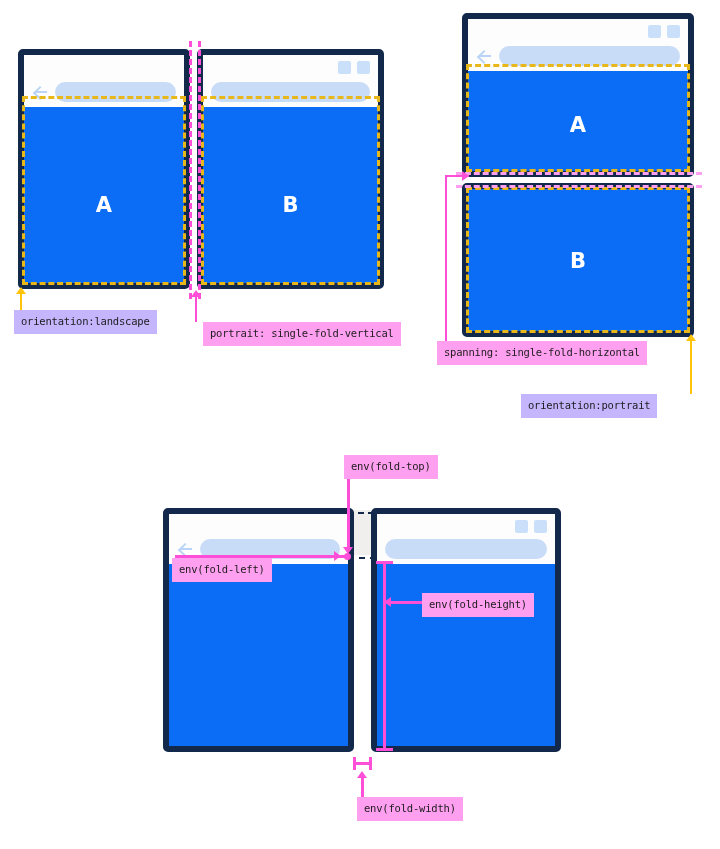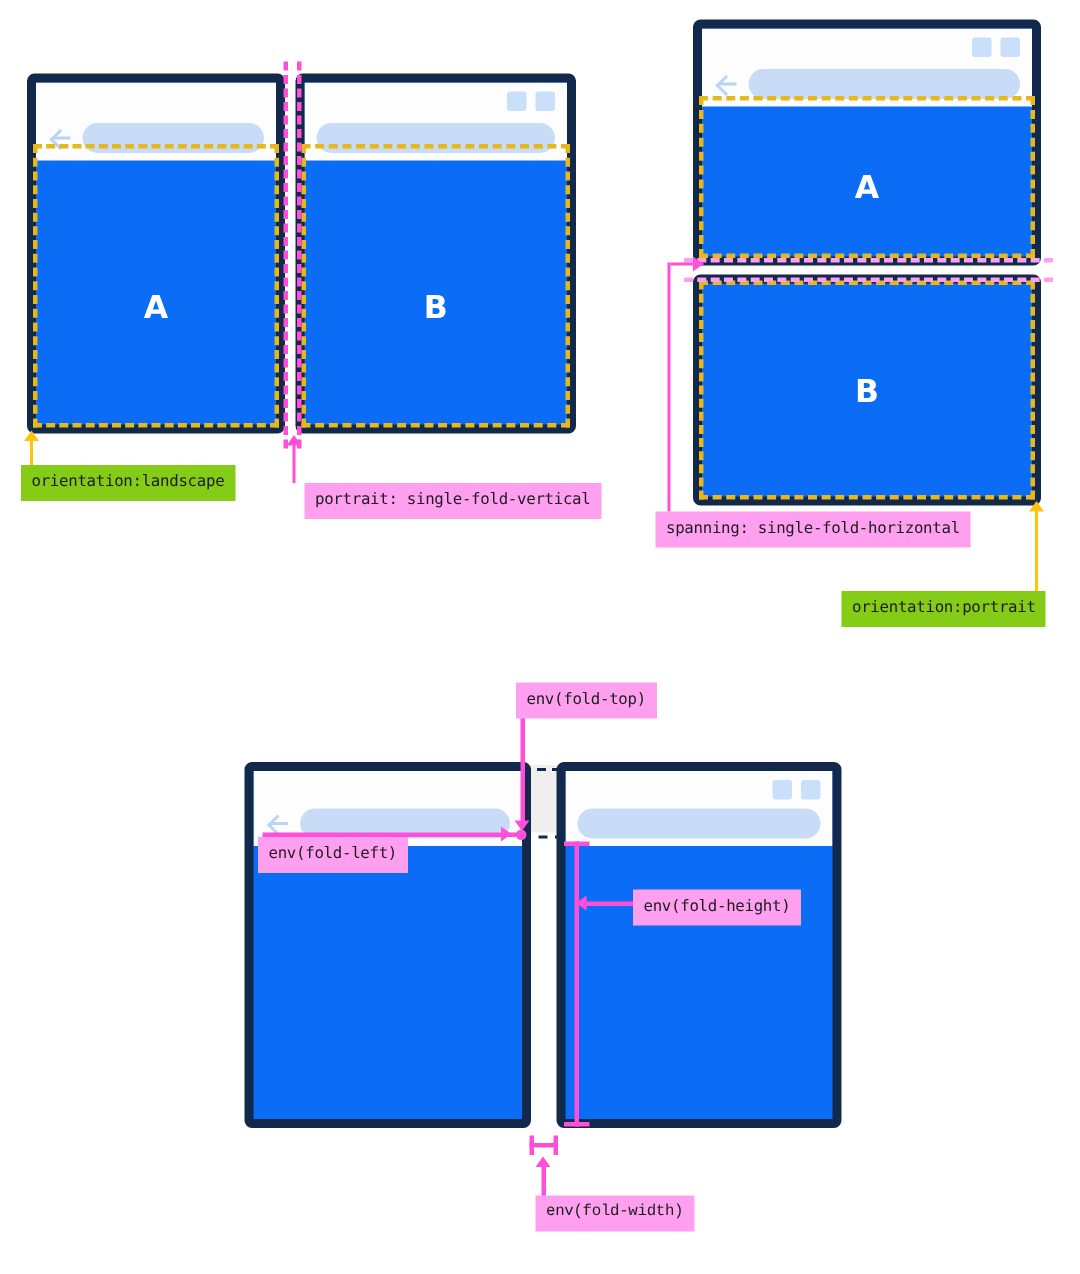--- a/index.html
+++ b/index.html
@@ -89,21 +89,21 @@
   
   .chip {
     position: absolute;
     font-size: 10.5px;
     line-height: 1;
     padding: 6px 7px 7px 7px;
     white-space: nowrap;
     color: #1c1c1c;
     letter-spacing: -0.2px;
   }
-  .chip.amber { background: #84cc16; }
+  .chip.amber { background: #c4b5fd; }
   .chip.pink  { background: #ff9ff0; }
 
   
   .ln { position: absolute; background: #ff4fd8; }
   .ln.amb { background: #ffc30b; }
   .arrow { position: absolute; width: 0; height: 0; }
   .arrow.up    { border-left: 5px solid transparent; border-right: 5px solid transparent; border-bottom: 7px solid #ff4fd8; }
   .arrow.down  { border-left: 5px solid transparent; border-right: 5px solid transparent; border-top: 7px solid #ff4fd8; }
   .arrow.left  { border-top: 5px solid transparent; border-bottom: 5px solid transparent; border-right: 7px solid #ff4fd8; }
   .arrow.right { border-top: 5px solid transparent; border-bottom: 5px solid transparent; border-left: 7px solid #ff4fd8; }
@@ -212,21 +212,21 @@
     <div class="dash-pink-h" style="left:456px; top:172px; width:246px;"></div>
     <div class="dash-pink-h" style="left:456px; top:185px; width:246px;"></div>
 
     <div class="ln" style="left:447px; top:175px; width:22px; height:2px;"></div>
     <div class="arrow right" style="left:462px; top:171px;"></div>
     <div class="ln" style="left:445px; top:175px; width:2px; height:166px;"></div>
     <div class="chip pink" style="left:437px; top:341px;text-align:right;">spanning: single-fold-horizontal</div>
 
     <div class="ln amb" style="left:690px; top:340px; width:2px; height:54px;"></div>
     <div class="arrow up amb" style="left:686px; top:334px;"></div>
-    <div class="chip amber" style="left:561px; top:394px;">orientation:portrait</div>
+    <div class="chip amber" style="left:521px; top:394px;">orientation:portrait</div>
   </div>
 
   <div>
 
     <div class="foldgap-top" style="left:353px; top:510px; width:18px; height:45px;"></div>
 
     <div class="device" style="left:163px; top:508px; width:191px; height:244px;">
       <div class="chrome" style="height:50px;">
         <div class="urlbar-row">
           <span class="backicon"></span>
@@ -265,16 +265,16 @@
     <div class="ln" style="left:376px; top:748px; width:17px; height:3px;"></div>
     <div class="ln" style="left:389px; top:601px; width:38px; height:3px;"></div>
     <div class="arrow left" style="left:384px; top:597px;"></div>
     <div class="chip pink" style="left:422px; top:593px;">env(fold-height)</div>
 
     <div class="ln" style="left:353px; top:762px; width:19px; height:3px;"></div>
     <div class="ln" style="left:353px; top:757px; width:3px; height:13px;"></div>
     <div class="ln" style="left:369px; top:757px; width:3px; height:13px;"></div>
     <div class="ln" style="left:361px; top:777px; width:3px; height:28px;"></div>
     <div class="arrow up" style="left:357px; top:771px;"></div>
-    <div class="chip pink" style="left:357px; top:797px;font-family:Liberation Mono, monospace;">env(fold-width)</div>
+    <div class="chip pink" style="left:357px; top:797px;">env(fold-width)</div>
   </div>
 
 </div>
 
 </body></html>

